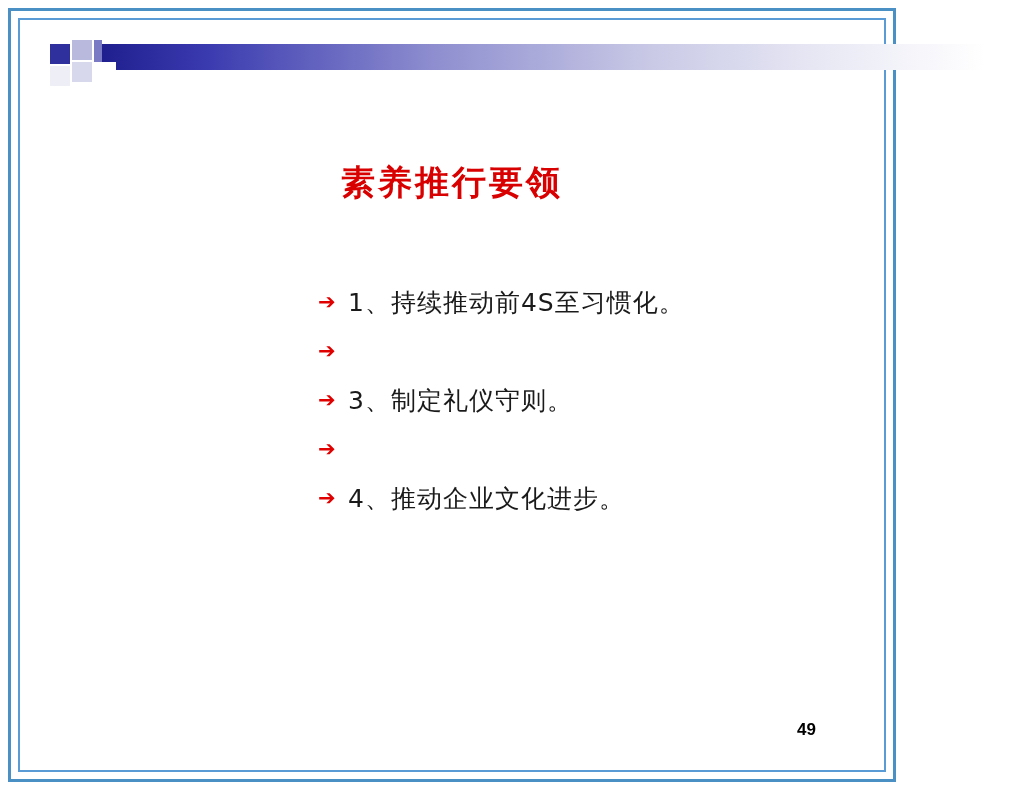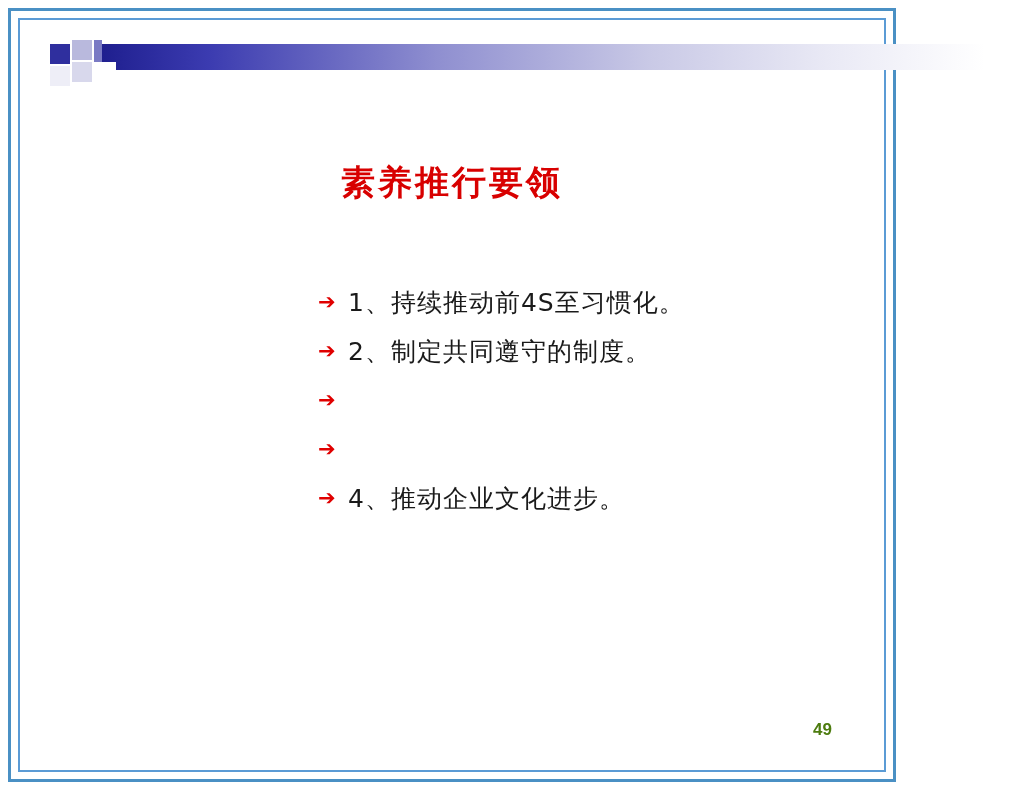--- a/index.html
+++ b/index.html
@@ -108,25 +108,25 @@
     font-size: 25px;
     color: #1a1a1a;
     letter-spacing: 1px;
     font-family: "DejaVu Sans", "Liberation Sans", sans-serif;
     white-space: nowrap;
   }
 
   
   .page-number {
     position: absolute;
-    right: 72px;
+    right: 88px;
     bottom: 50px;
     font-size: 17px;
     font-weight: bold;
-    color: #4d7c0f;
+    color: #000000;
     font-family: "Liberation Sans", sans-serif;
   }
 </style>
 </head>
 <body>
 
 <div class="slide">
 
   <div class="frame-outer"></div>
   <div class="frame-inner"></div>
@@ -145,25 +145,25 @@
 
   <div class="bullets">
 
     <div class="bullet-row">
       <span class="arrow">➔</span>
       <span class="bullet-text">1、持续推动前4S至习惯化。</span>
     </div>
 
     <div class="bullet-row">
       <span class="arrow">➔</span>
-      <span class="bullet-text">2、制定共同遵守的制度。</span>
     </div>
 
     <div class="bullet-row">
       <span class="arrow">➔</span>
+      <span class="bullet-text">3、制定礼仪守则。</span>
     </div>
 
     <div class="bullet-row">
       <span class="arrow">➔</span>
     </div>
 
     <div class="bullet-row">
       <span class="arrow">➔</span>
       <span class="bullet-text">4、推动企业文化进步。</span>
     </div>

